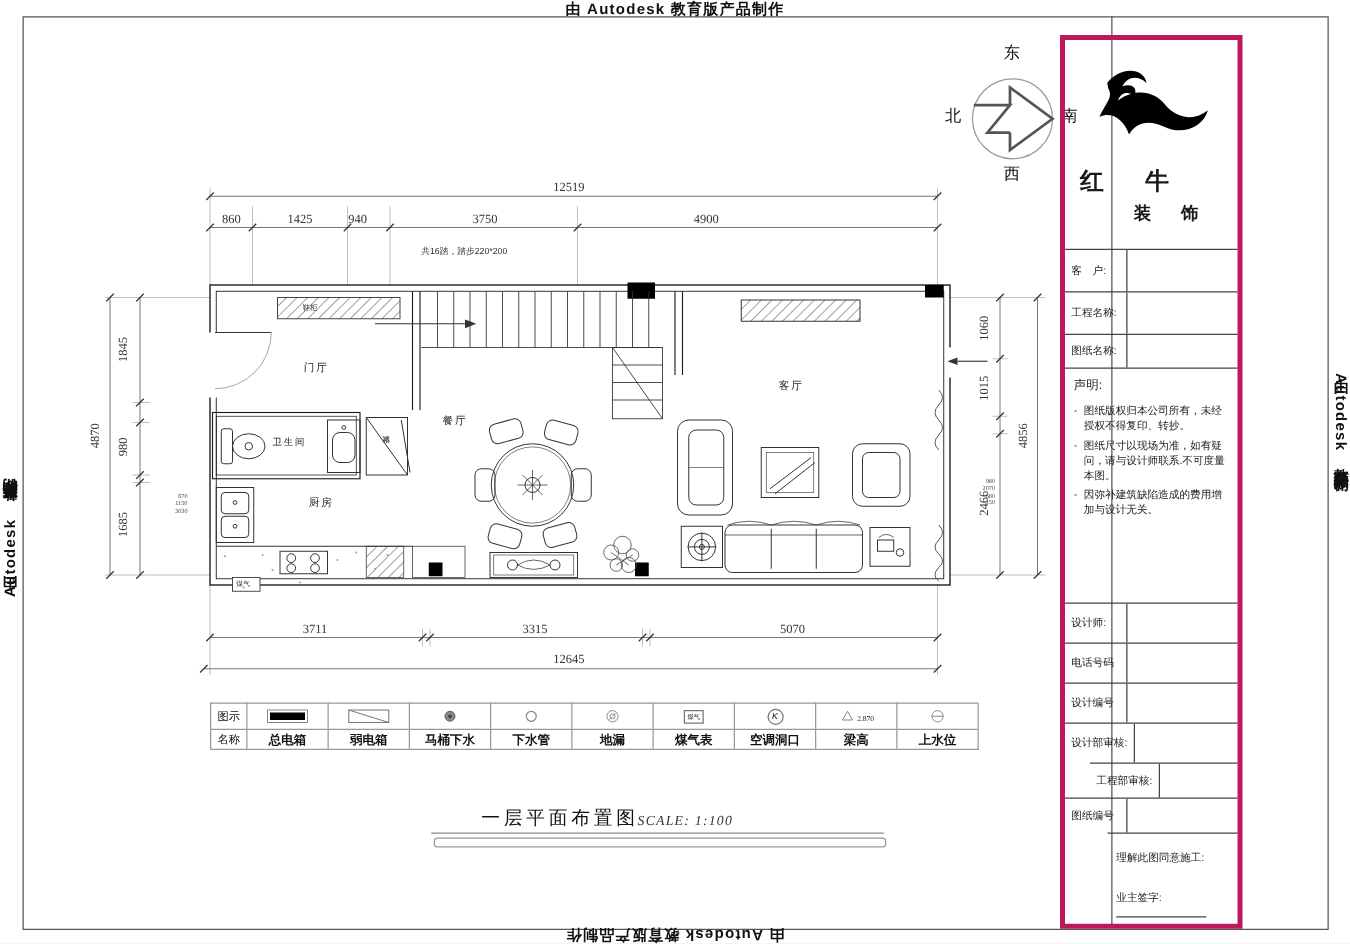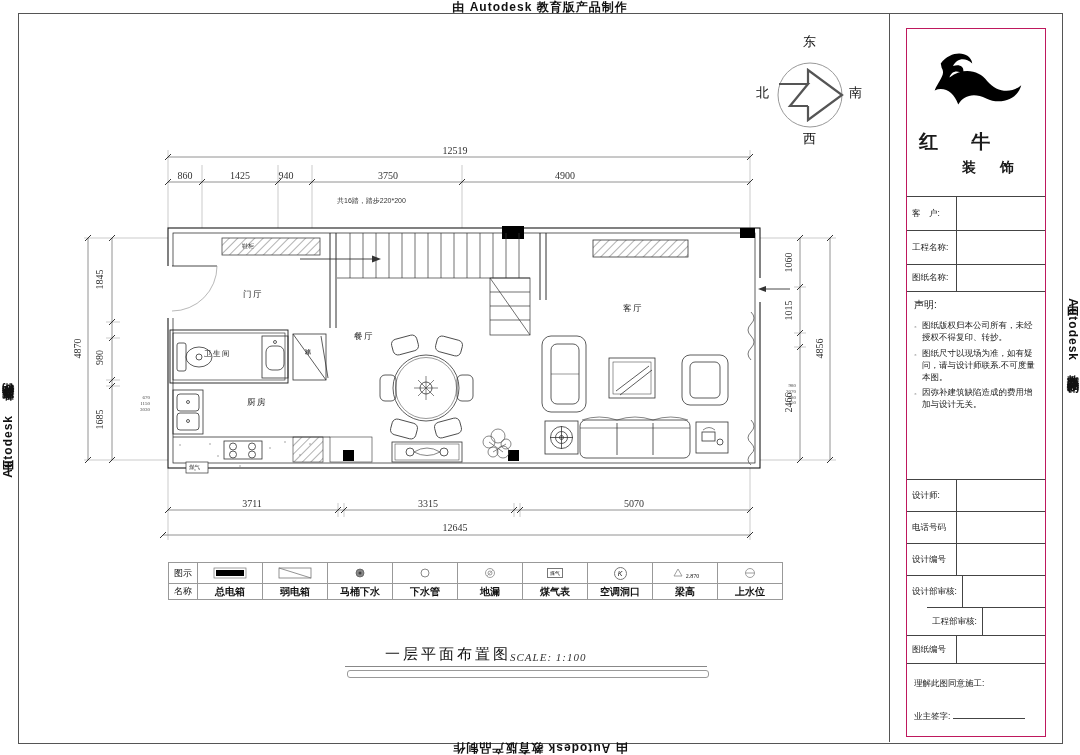--- a/index.html
+++ b/index.html
@@ -12,21 +12,21 @@
   .edge.h{left:0;right:0;text-align:center;}
   .edge.v{writing-mode:vertical-rl;text-orientation:mixed;width:16px;}
   .dim{font-family:"Liberation Serif","DejaVu Serif",serif;font-size:10px;color:#333;text-align:center;}
   .vdim{transform:rotate(-90deg);}
   .smalldim{font-family:"Liberation Serif",serif;font-size:5px;line-height:1.15;color:#444;white-space:pre-line;text-align:right;}
   .ptxt{font-size:8.5px;color:#222;letter-spacing:1.5px;}
   .tiny{font-size:6px;letter-spacing:0;color:#333;}
   .note{font-size:7px;letter-spacing:0;color:#333;}
   .compass-lbl{font-size:13px;color:#111;}
   
-  .tb{position:absolute;left:906px;top:28px;width:138px;height:707px;border:1px solid #be185d;font-size:8.5px;}
+  .tb{position:absolute;left:848px;top:28px;width:138px;height:707px;border:4px solid #be185d;font-size:8.5px;}
   .tb-sec{position:absolute;left:0;right:0;border-top:1px solid #444;box-sizing:border-box;}
   .tb-row{display:flex;align-items:flex-start;}
   .tb-lab{width:50px;align-self:stretch;display:flex;align-items:center;padding-left:5px;
           border-right:1px solid #444;box-sizing:border-box;font-size:8.5px;}
   .stm{padding:6px 6px 0 7px;}
   .stm-title{font-size:10px;margin-bottom:8px;}
   .stm-item{display:flex;font-size:8.5px;line-height:1.4;margin-bottom:4px;}
   .stm-bullet{width:8px;flex:none;font-size:7px;}
   .content-lab{font-size:13px;letter-spacing:3px;padding:3px 0 0 7px;}
   .content-val{font-size:11px;text-align:center;letter-spacing:2px;margin-top:3px;}
@@ -369,21 +369,21 @@
   <div class="abs dim vdim" style="left:769px;top:257px;width:38px;">1060</div>
   <div class="abs dim vdim" style="left:769px;top:305px;width:38px;">1015</div>
   <div class="abs dim vdim" style="left:769px;top:397px;width:38px;">2466</div>
   <div class="abs dim vdim" style="left:799px;top:343px;width:40px;">4856</div>
   <div class="abs smalldim" style="left:778px;top:383px;width:18px;">980
 2070
 680
 150</div>
 
   <div class="abs ptxt" style="left:243px;top:289px;">门厅</div>
-  <div class="abs ptxt" style="left:204px;top:349px;font-size:7.5px;">卫生间</div>
+  <div class="abs ptxt" style="left:218px;top:349px;font-size:7.5px;">卫生间</div>
   <div class="abs ptxt" style="left:247px;top:397px;">厨房</div>
   <div class="abs ptxt" style="left:354px;top:331px;">餐厅</div>
   <div class="abs ptxt" style="left:623px;top:303px;">客厅</div>
 
   <div class="abs tiny" style="left:242px;top:242px;">鞋柜</div>
   <div class="abs tiny" style="left:303px;top:344px;writing-mode:vertical-rl;">冰箱</div>
   <div class="abs tiny" style="left:189px;top:464px;font-size:5.5px;">煤气</div>
   <div class="abs note" style="left:337px;top:196px;">共16踏，踏步220*200</div>
 
   <div class="legend">
@@ -513,21 +513,21 @@
     </div>
     <div class="tb-sec tb-row" style="top:578px;height:28px;margin-left:20px;">
       <div class="tb-lab" style="width:56px;">工程部审核:</div>
       <div></div>
     </div>
     <div class="tb-sec tb-row" style="top:606px;height:28px;">
       <div class="tb-lab">图纸编号</div>
       <div></div>
     </div>
 
-    <div class="tb-sec sig" style="top:634px;height:73px;">
+    <div class="tb-sec sig" style="top:634px;height:73px;margin-left:34px;">
       <div>理解此图同意施工:</div>
       <div style="margin-top:20px;">
         <span>业主签字:</span>
         <span class="sigline"></span>
       </div>
     </div>
   </div>
 
 </div>
 

